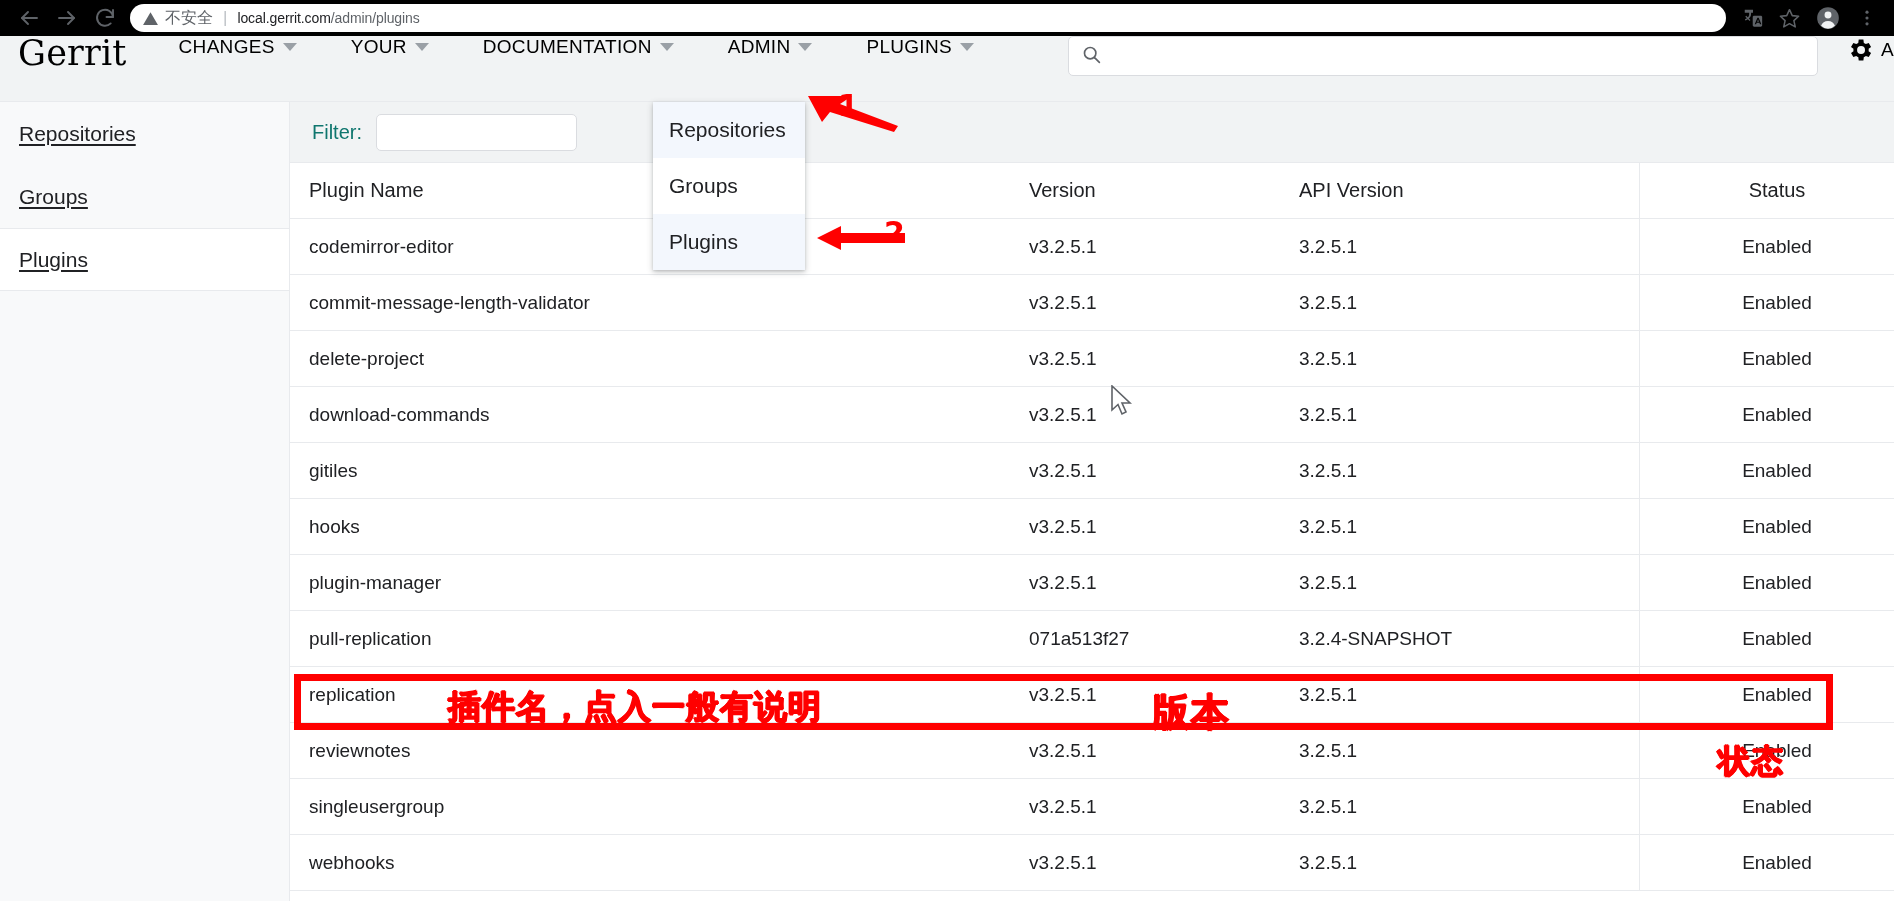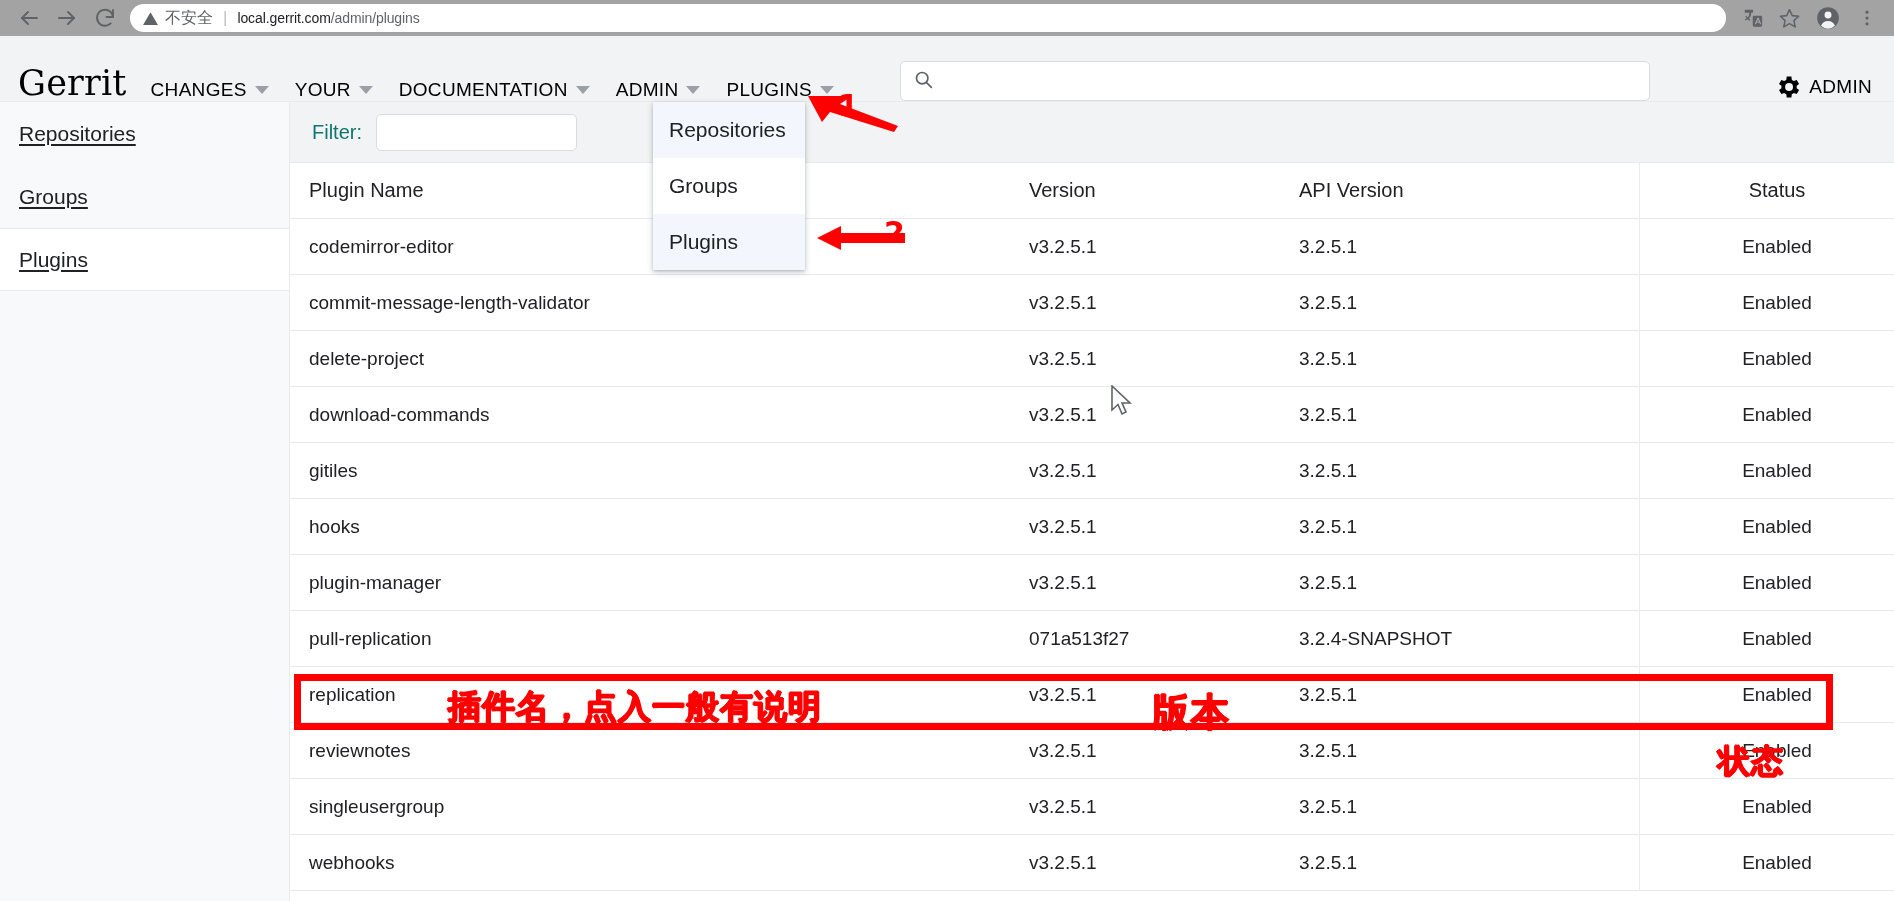--- a/index.html
+++ b/index.html
@@ -15,21 +15,21 @@
     height: 901px;
     overflow: hidden;
     background: #ffffff;
   }
 
   
   .browser-bar {
     position: absolute;
     left: 0; top: 0;
     width: 1894px; height: 36px;
-    background: #a3a3a3;
+    background: #000000;
     display: flex;
     align-items: center;
     box-sizing: border-box;
     padding: 0 10px;
   }
   .nav-btn {
     width: 38px; height: 30px;
     display: flex; align-items: center; justify-content: center;
     color: #5f6368;
     flex: 0 0 auto;
@@ -85,21 +85,22 @@
 
   
   .gerrit-header {
     position: absolute;
     left: 0; top: 36px;
     width: 1894px; height: 66px;
     background: #f1f3f4;
     border-bottom: 1px solid #e8eaed;
     box-sizing: border-box;
     display: flex;
-    align-items: flex-end;
+    align-items: flex-start;
+    gap: 28px;
   }
   .brand {
     font-family: "DejaVu Serif", serif;
     font-size: 35px;
     color: #000000;
     margin-left: 18px;
     margin-right: 24px;
     line-height: 1;
     letter-spacing: 0.2px;
   }

